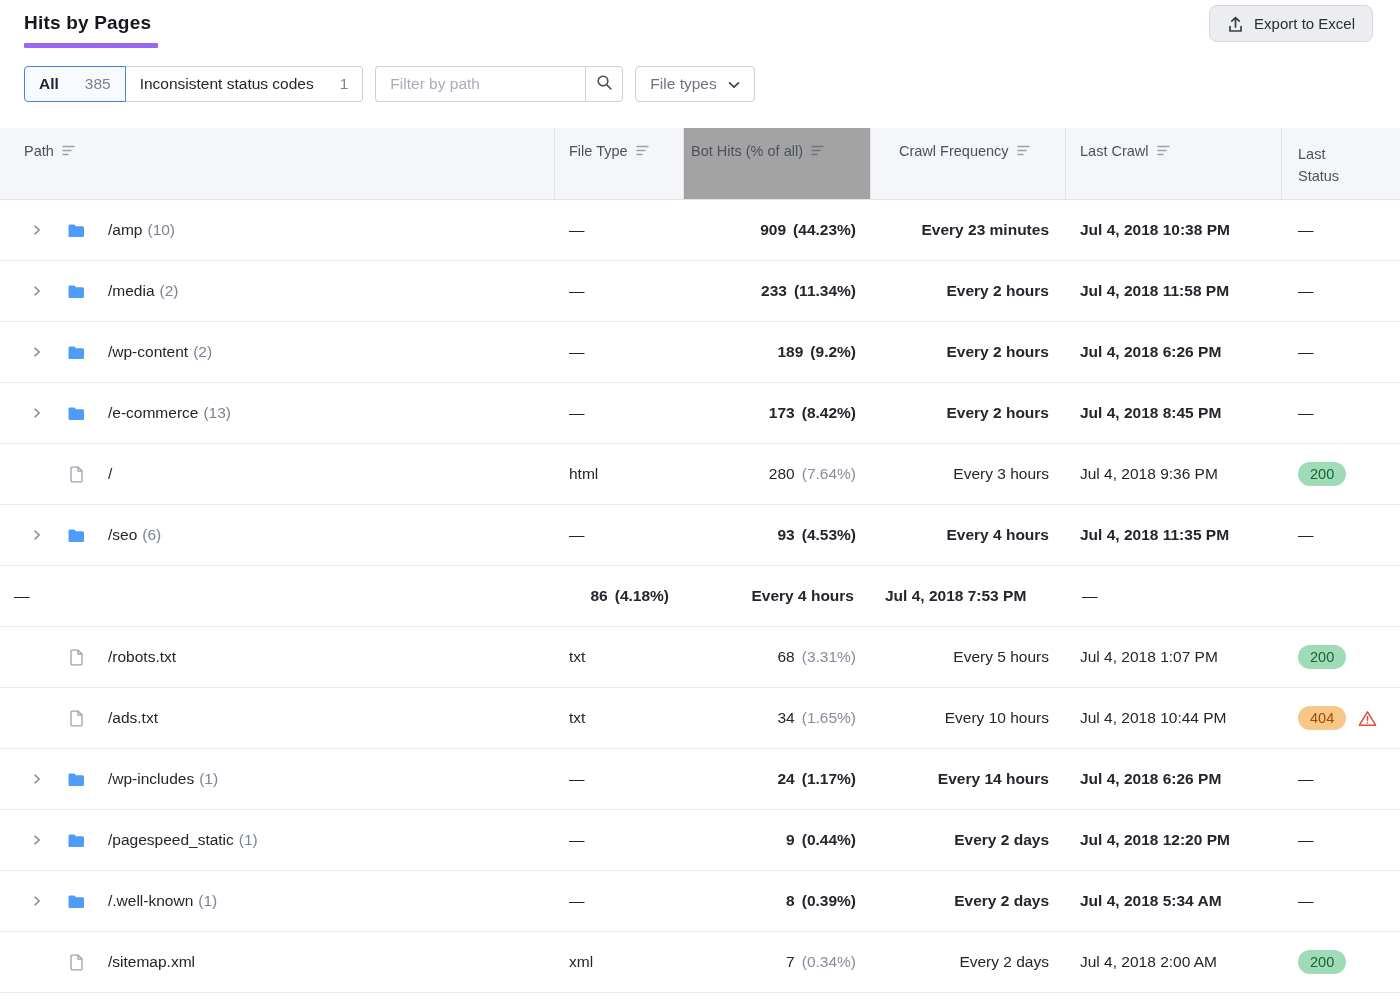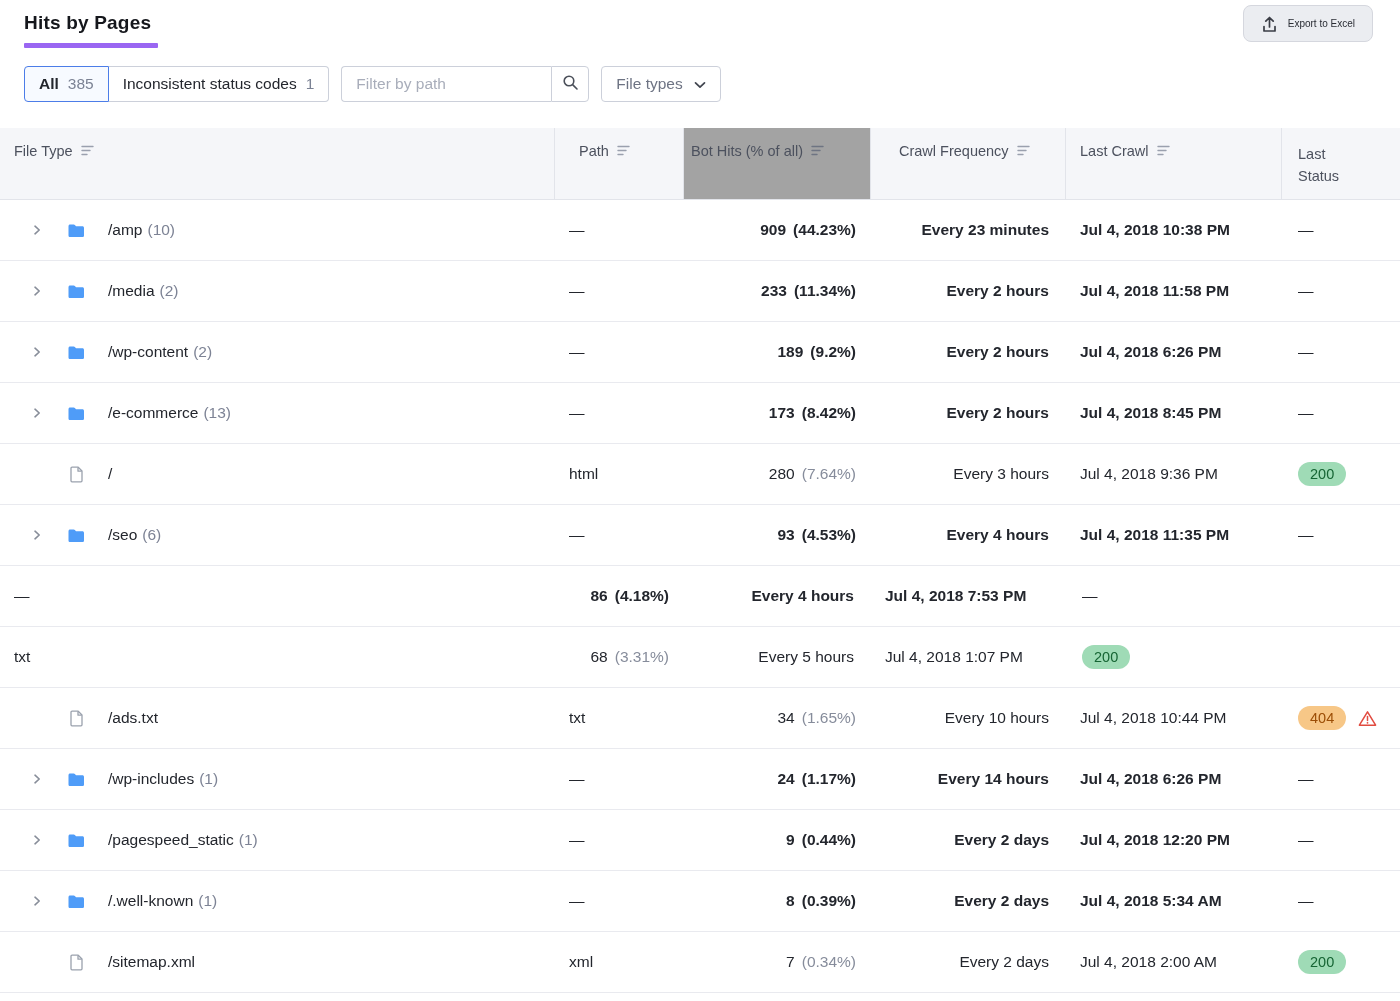--- a/index.html
+++ b/index.html
@@ -4,27 +4,27 @@
 <style>
   * { box-sizing: border-box; margin: 0; padding: 0; }
   html,body { width:1400px; height:1001px; background:#fff; overflow:hidden;
     font-family:"Liberation Sans", sans-serif; color:#23262d; }
 
   
   .topbar { position:relative; height:66px; }
   .page-title { position:absolute; left:24px; top:12px; font-size:19px; font-weight:700; color:#15171c; letter-spacing:.2px; }
   .title-underline { position:absolute; left:24px; top:43px; width:134px; height:5px; background:var(--accent,#9a66f2); border-radius:1px; }
   .export-btn { position:absolute; right:27px; top:5px; height:37px; display:flex; align-items:center; gap:10px;
-    padding:0 17px; background:#ebedf1; border:1px solid #d5d7de; border-radius:8px; font-size:10px; color:#2a2d34; cursor:pointer; }
+    padding:0 17px; background:#ebedf1; border:1px solid #d5d7de; border-radius:8px; font-size:15px; color:#2a2d34; cursor:pointer; }
   .export-btn svg { display:block; }
 
   
   .filterbar { display:flex; align-items:flex-start; padding-left:24px; height:62px; }
   .tabs { display:flex; }
-  .tab { height:36px; display:flex; align-items:center; gap:9px; padding:0 14px; background:#fff;
+  .tab { height:36px; display:flex; align-items:center; gap:26px; padding:0 14px; background:#fff;
     border:1px solid #ccd0da; font-size:15.5px; color:#23262d; cursor:pointer; }
   .tab-active { border:1px solid #4c7de8; border-radius:4px 0 0 4px; background:#f7faff; }
   .tab-active .tab-label { font-weight:700; }
   .tab-rest { border-left:none; border-radius:0 4px 4px 0; }
   .tab-count { color:#7b8294; }
   .searchgroup { display:flex; margin-left:12px; }
   .path-input { width:210px; height:36px; border:1px solid #ccd0da; border-radius:4px 0 0 4px; border-right:none;
     padding:0 14px; font-size:15.5px; color:#23262d; outline:none; font-family:inherit; }
   .path-input::placeholder { color:#a8adba; }
   .search-btn { width:38px; height:36px; border:1px solid #ccd0da; border-radius:0 4px 4px 0; background:#fff;
@@ -113,36 +113,36 @@
     <span>
       <svg width="12" height="8" viewBox="0 0 12 8" fill="none">
           <path d="m1.5 1.8 4.5 4.4 4.5-4.4" stroke="#41454f" stroke-width="1.7" stroke-linecap="round" stroke-linejoin="round"></path>
         </svg>
     </span>
   </div>
 </div>
 
 <div class="table">
   <div class="thead grid-cols">
+    <div class="th th-path">
+      <span class="th-inner">
+        <span class="th-label">Path</span>
+        <span><svg width="13" height="11" viewBox="0 0 13 11" fill="none">
+              <path d="M1 1.5h11M1 5.5h8M1 9.5h5" stroke="#9aa0ae" stroke-width="1.4" stroke-linecap="round"></path>
+            </svg></span>
+      </span>
+    </div>
     <div class="th th-filetype">
       <span class="th-inner">
         <span class="th-label">File Type</span>
         <span><svg width="13" height="11" viewBox="0 0 13 11" fill="none">
               <path d="M1 1.5h11M1 5.5h8M1 9.5h5" stroke="#9aa0ae" stroke-width="1.4" stroke-linecap="round"></path>
             </svg></span>
       </span>
     </div>
-    <div class="th th-path">
-      <span class="th-inner">
-        <span class="th-label">Path</span>
-        <span><svg width="13" height="11" viewBox="0 0 13 11" fill="none">
-              <path d="M1 1.5h11M1 5.5h8M1 9.5h5" stroke="#9aa0ae" stroke-width="1.4" stroke-linecap="round"></path>
-            </svg></span>
-      </span>
-    </div>
     <div class="th th-hits">
       <span class="th-inner">
         <span class="th-label">Bot Hits (% of all)</span>
         <span><svg width="13" height="11" viewBox="0 0 13 11" fill="none">
               <path d="M1 1.5h11M1 5.5h8M1 9.5h5" stroke="#6e7482" stroke-width="1.4" stroke-linecap="round"></path>
             </svg></span>
       </span>
     </div>
     <div class="th th-freq">
       <span class="th-inner">
@@ -297,20 +297,30 @@
       <div class="trow grid-cols row-bold">
         <div class="cell c-filetype">—</div>
         <div class="cell c-hits"><span class="num">86</span><span class="pct">(4.18%)</span></div>
         <div class="cell c-freq">Every 4 hours</div>
         <div class="cell c-crawl">Jul 4, 2018 7:53 PM</div>
         <div class="cell c-status">
           <span class="dash">—</span>
         </div>
       </div>
       <div class="trow grid-cols">
+        <div class="cell c-path">
+          <span class="chev"></span>
+          <span class="row-icon">
+            <svg width="15" height="17" viewBox="0 0 15 17" fill="none">
+              <path d="M3 1.2h6.2L13 5v9.8c0 .6-.5 1-1 1H3c-.6 0-1-.5-1-1V2.2c0-.6.5-1 1-1z" stroke="#9aa1ad" stroke-width="1.3" stroke-linejoin="round"></path>
+              <path d="M9 1.4v3.8h3.8" stroke="#9aa1ad" stroke-width="1.3" stroke-linejoin="round"></path>
+            </svg>
+          </span>
+          <span class="path-wrap"><span class="path-text">/robots.txt</span></span>
+        </div>
         <div class="cell c-filetype">txt</div>
         <div class="cell c-hits"><span class="num">68</span><span class="pct">(3.31%)</span></div>
         <div class="cell c-freq">Every 5 hours</div>
         <div class="cell c-crawl">Jul 4, 2018 1:07 PM</div>
         <div class="cell c-status">
           <span class="badge badge-green">200</span>
         </div>
       </div>
       <div class="trow grid-cols">
         <div class="cell c-path">

